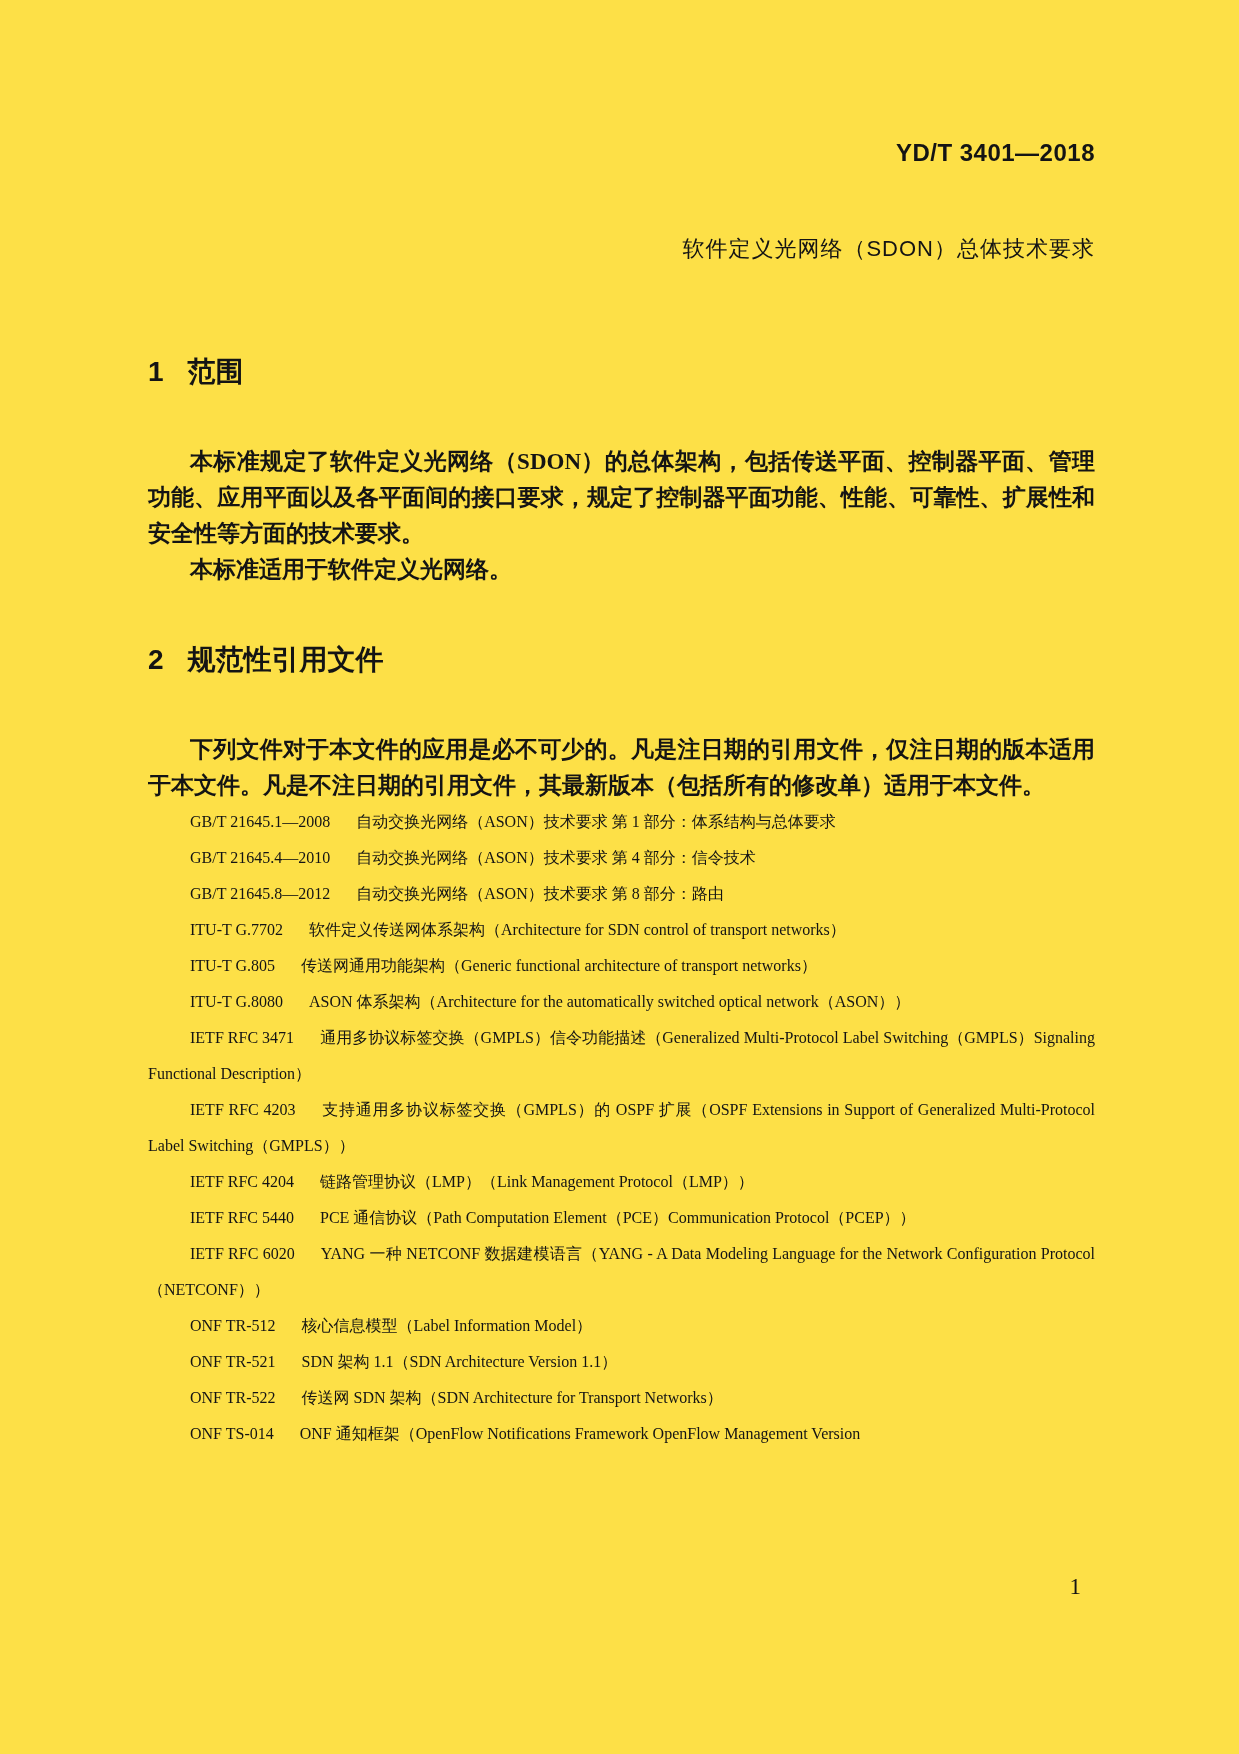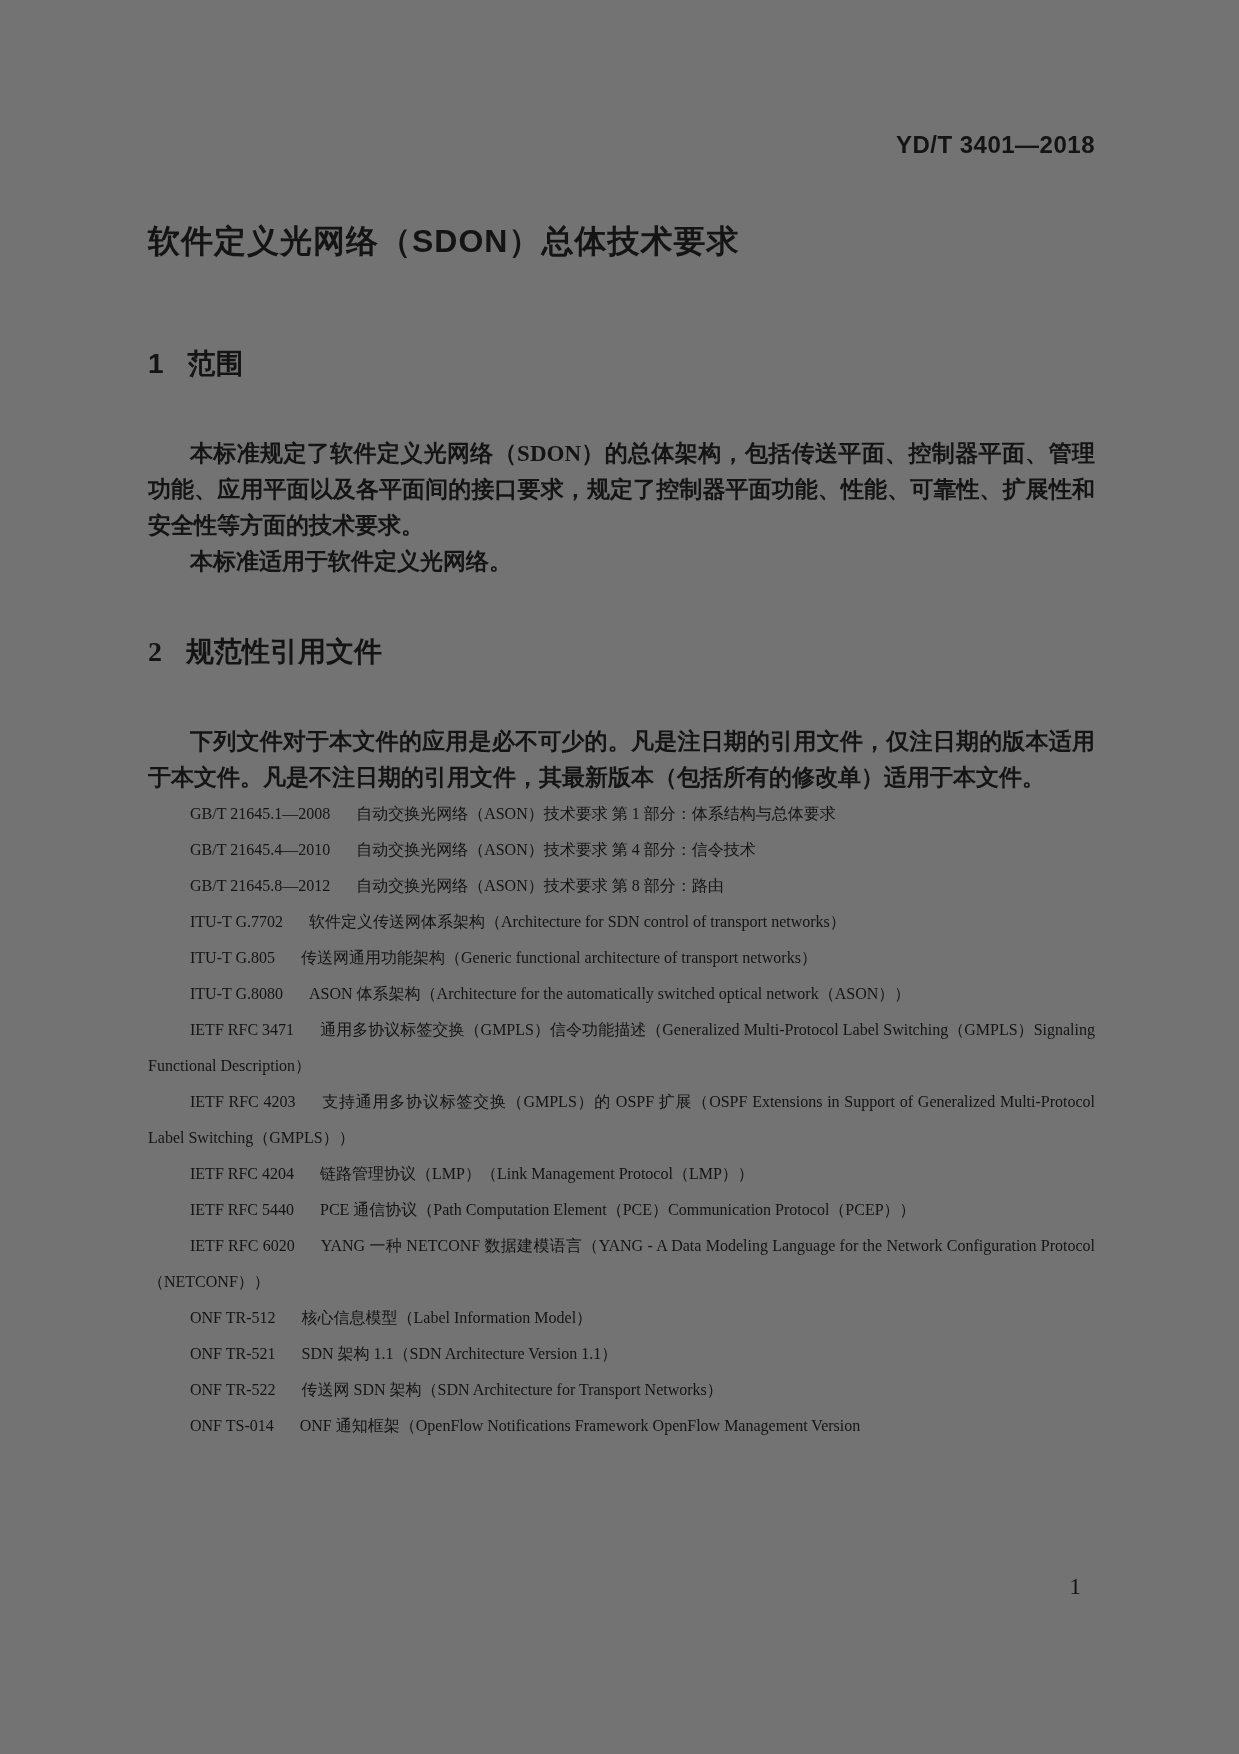--- a/index.html
+++ b/index.html
@@ -4,59 +4,58 @@
 <style>
   html, body {
     margin: 0;
     padding: 0;
     background: #ffffff;
   }
   .page {
     position: relative;
     width: 1239px;
     height: 1754px;
-    background: #737373;
+    background: #fde047;
     box-sizing: border-box;
-    padding: 0 144px 0 148px;
+    padding: 8px 144px 0 148px;
     overflow: hidden;
     color: #141414;
     font-family: "Liberation Serif", "DejaVu Serif", serif;
   }
   .doc-header {
     padding-top: 130px;
     text-align: right;
     font-family: "Liberation Sans", "DejaVu Sans", sans-serif;
     font-weight: bold;
     font-size: 24px;
     line-height: 30px;
     letter-spacing: 0.5px;
   }
   .doc-title {
     margin-top: 60px;
-    text-align: left;
+    text-align: right;
     font-family: "Liberation Sans", "DejaVu Sans", sans-serif;
-    font-weight: bold;
-    font-size: 32px;
+    font-weight: normal;
+    font-size: 22px;
     line-height: 42px;
     letter-spacing: 1px;
   }
   .section-heading {
     margin-top: 86px;
     font-family: "Liberation Sans", "DejaVu Sans", sans-serif;
     font-weight: bold;
     font-size: 28px;
     line-height: 32px;
   }
   .section-heading .sec-num {
     display: inline-block;
     margin-right: 24px;
   }
   .section-heading.second {
     margin-top: 56px;
-    font-family: Liberation Serif, serif;
   }
   .body-text {
     margin: 0;
     font-size: 23px;
     line-height: 36px;
     text-align: justify;
     text-indent: 42px;
     font-weight: bold;
   }
   .para-block {

